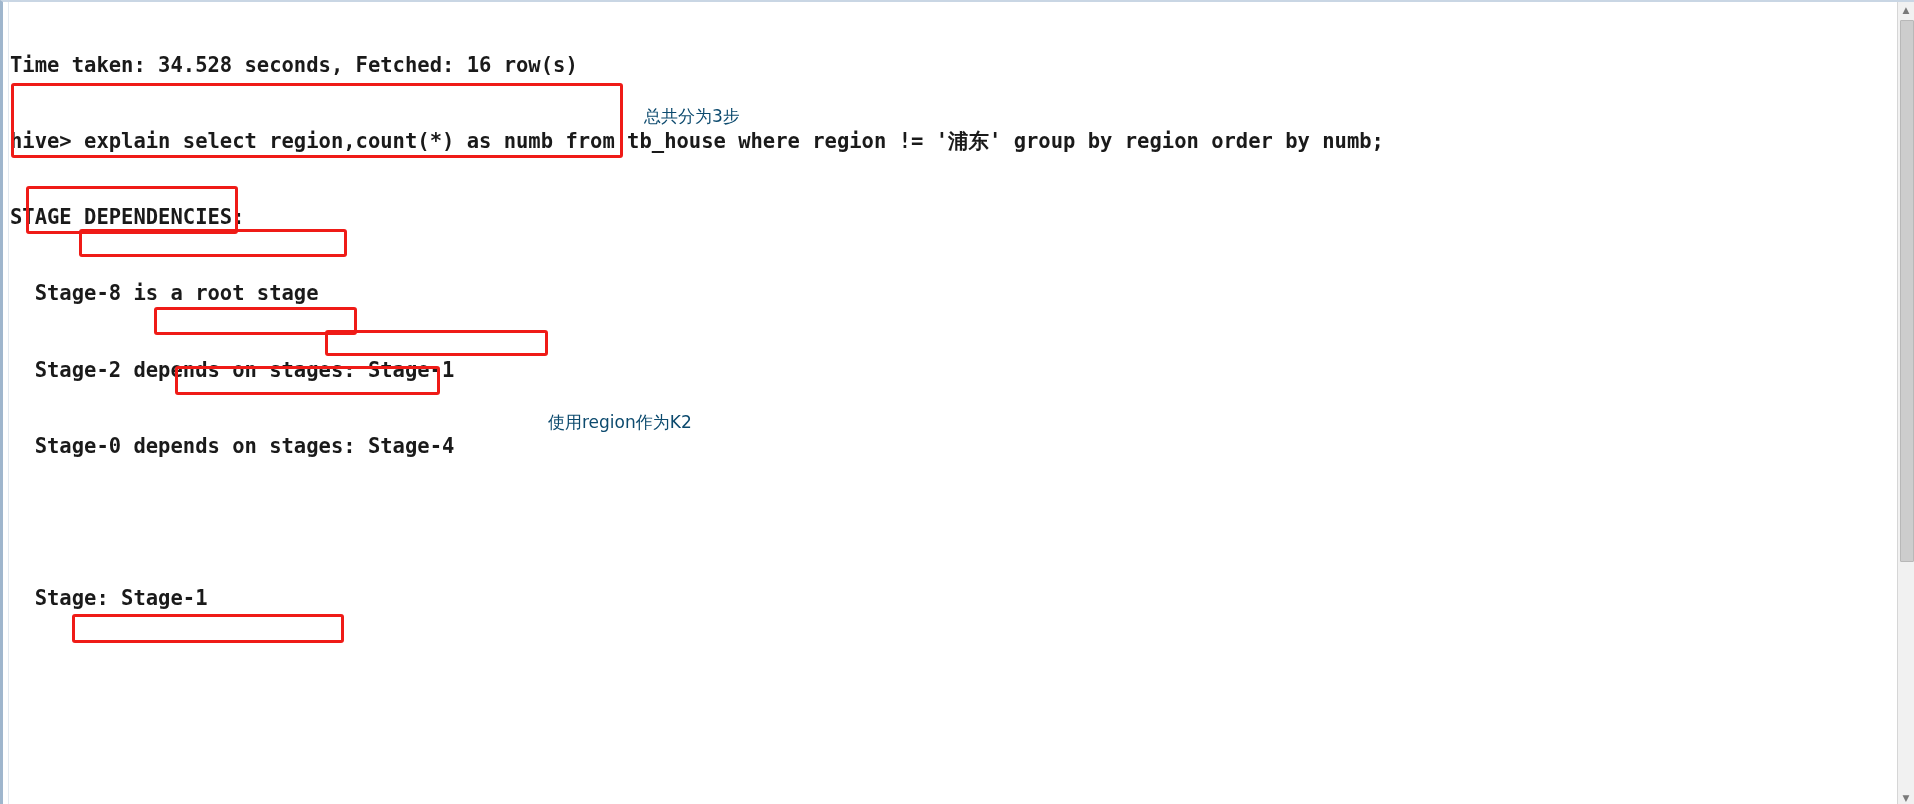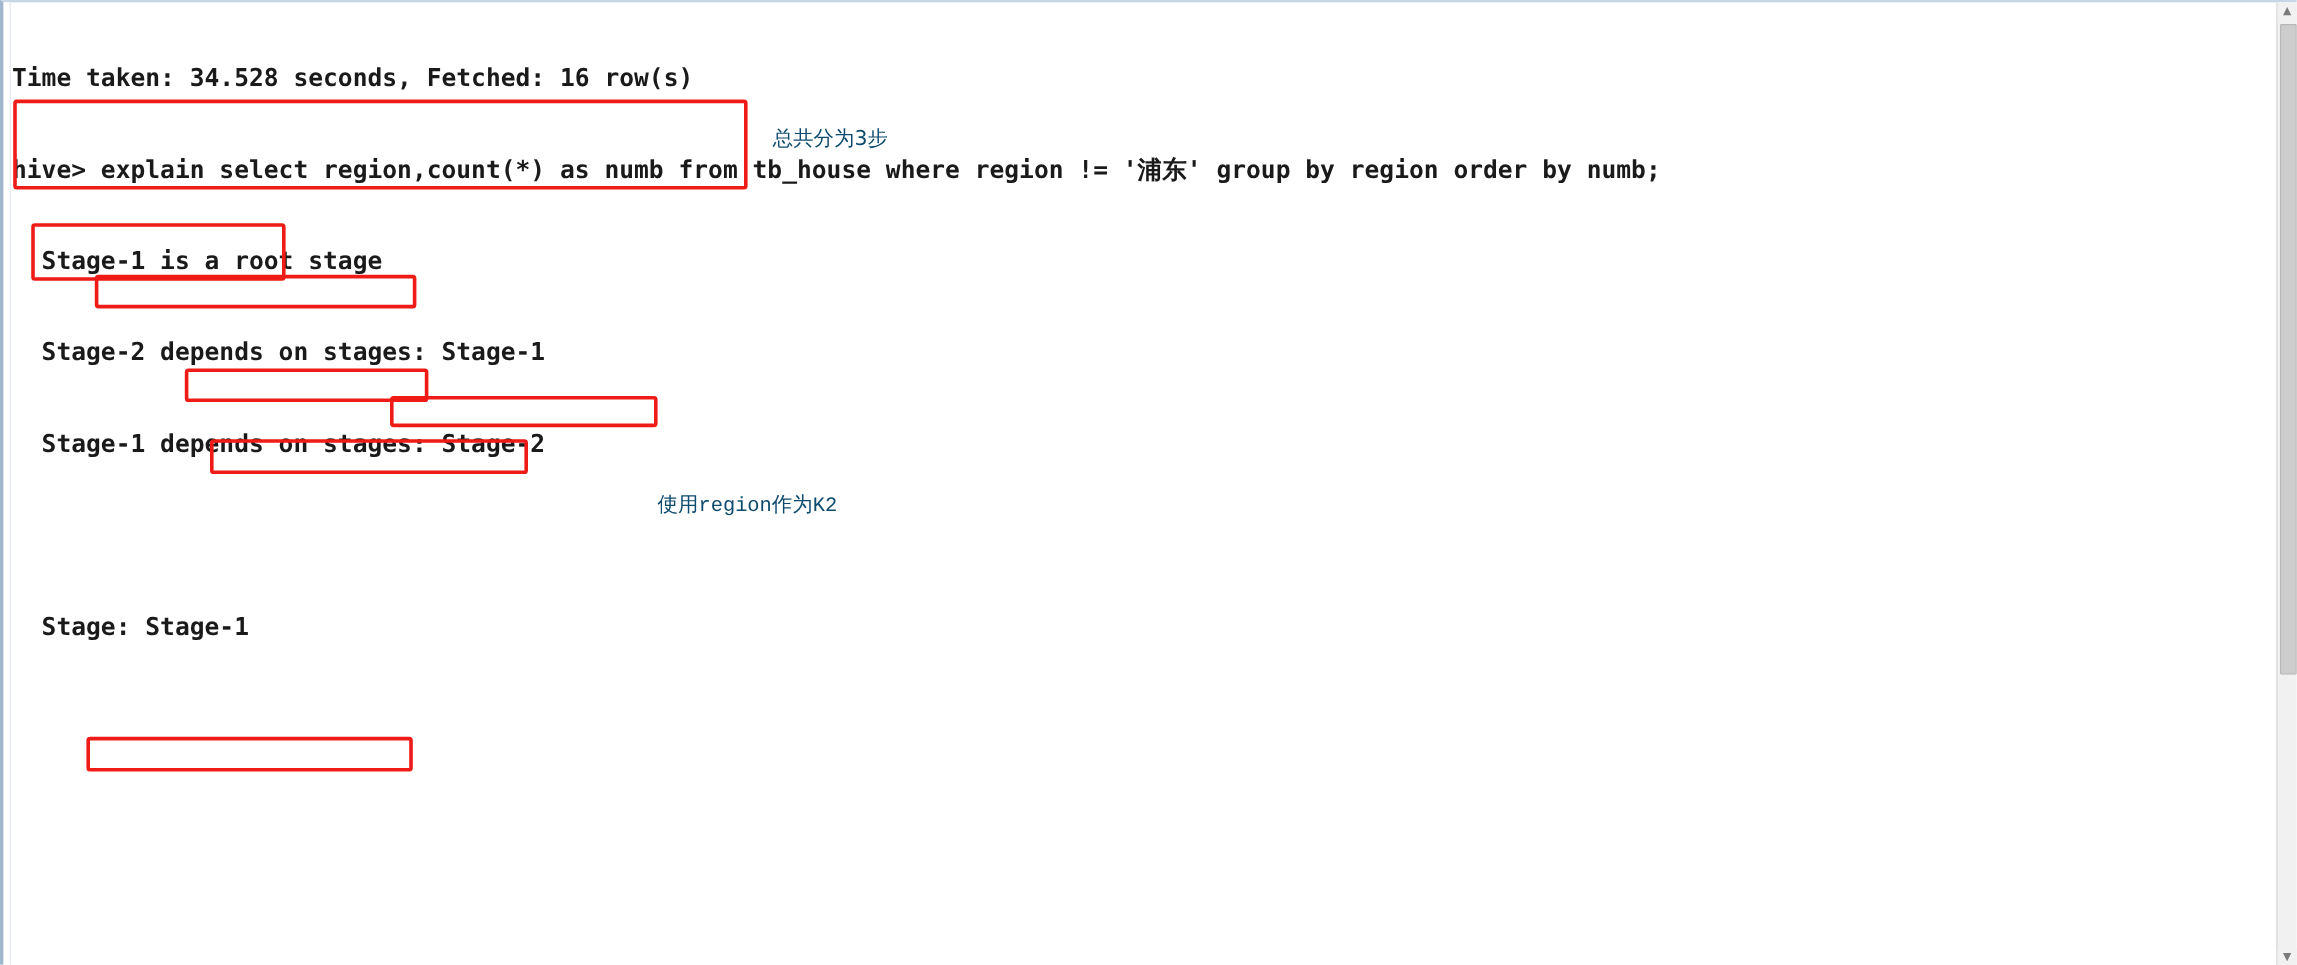--- a/index.html
+++ b/index.html
@@ -104,23 +104,24 @@
 </head>
 <body>
 
 <div id="terminal">
 
   <div class="frame-left"></div>
 
   <div id="console">
     <div class="line">Time taken: 34.528 seconds, Fetched: 16 row(s)</div>
     <div class="line">hive&gt; explain select region,count(*) as numb from tb_house where region != '浦东' group by region order by numb;</div>
-    <div class="line">  Stage-1 is a root stage</div>
+    <div class="line">STAGE DEPENDENCIES:</div>
+    <div class="line">  Stage-8 is a root stage</div>
     <div class="line">  Stage-2 depends on stages: Stage-1</div>
-    <div class="line">  Stage-1 depends on stages: Stage-2</div>
+    <div class="line">  Stage-0 depends on stages: Stage-4</div>
     <div class="line"></div>
     <div class="line">  Stage: Stage-1</div>
     
     
     
     
     
     
     
     
@@ -149,21 +150,21 @@
   <div class="anno-box" style="left:151px; top:305px; width:203px; height:28px;"></div>
 
   <div class="anno-box" style="left:322px; top:328px; width:223px; height:26px;"></div>
 
   <div class="anno-box" style="left:172px; top:364px; width:265px; height:29px;"></div>
 
   <div class="anno-box" style="left:69px; top:612px; width:272px; height:29px;"></div>
 
   <div class="anno-text" style="left:641px; top:104px;">总共分为3步</div>
 
-  <div class="anno-text" style="left:545px; top:410px;font-family:Liberation Mono, monospace;">使用region作为K2</div>
+  <div class="anno-text" style="left:545px; top:410px;">使用region作为K2</div>
 
   <div class="scrollbar">
     <div class="scroll-arrow up">▲</div>
     <div class="scroll-thumb" style="top:18px; height:540px;"></div>
     <div class="scroll-arrow down">▼</div>
   </div>
 
 </div>
 
 </body></html>

